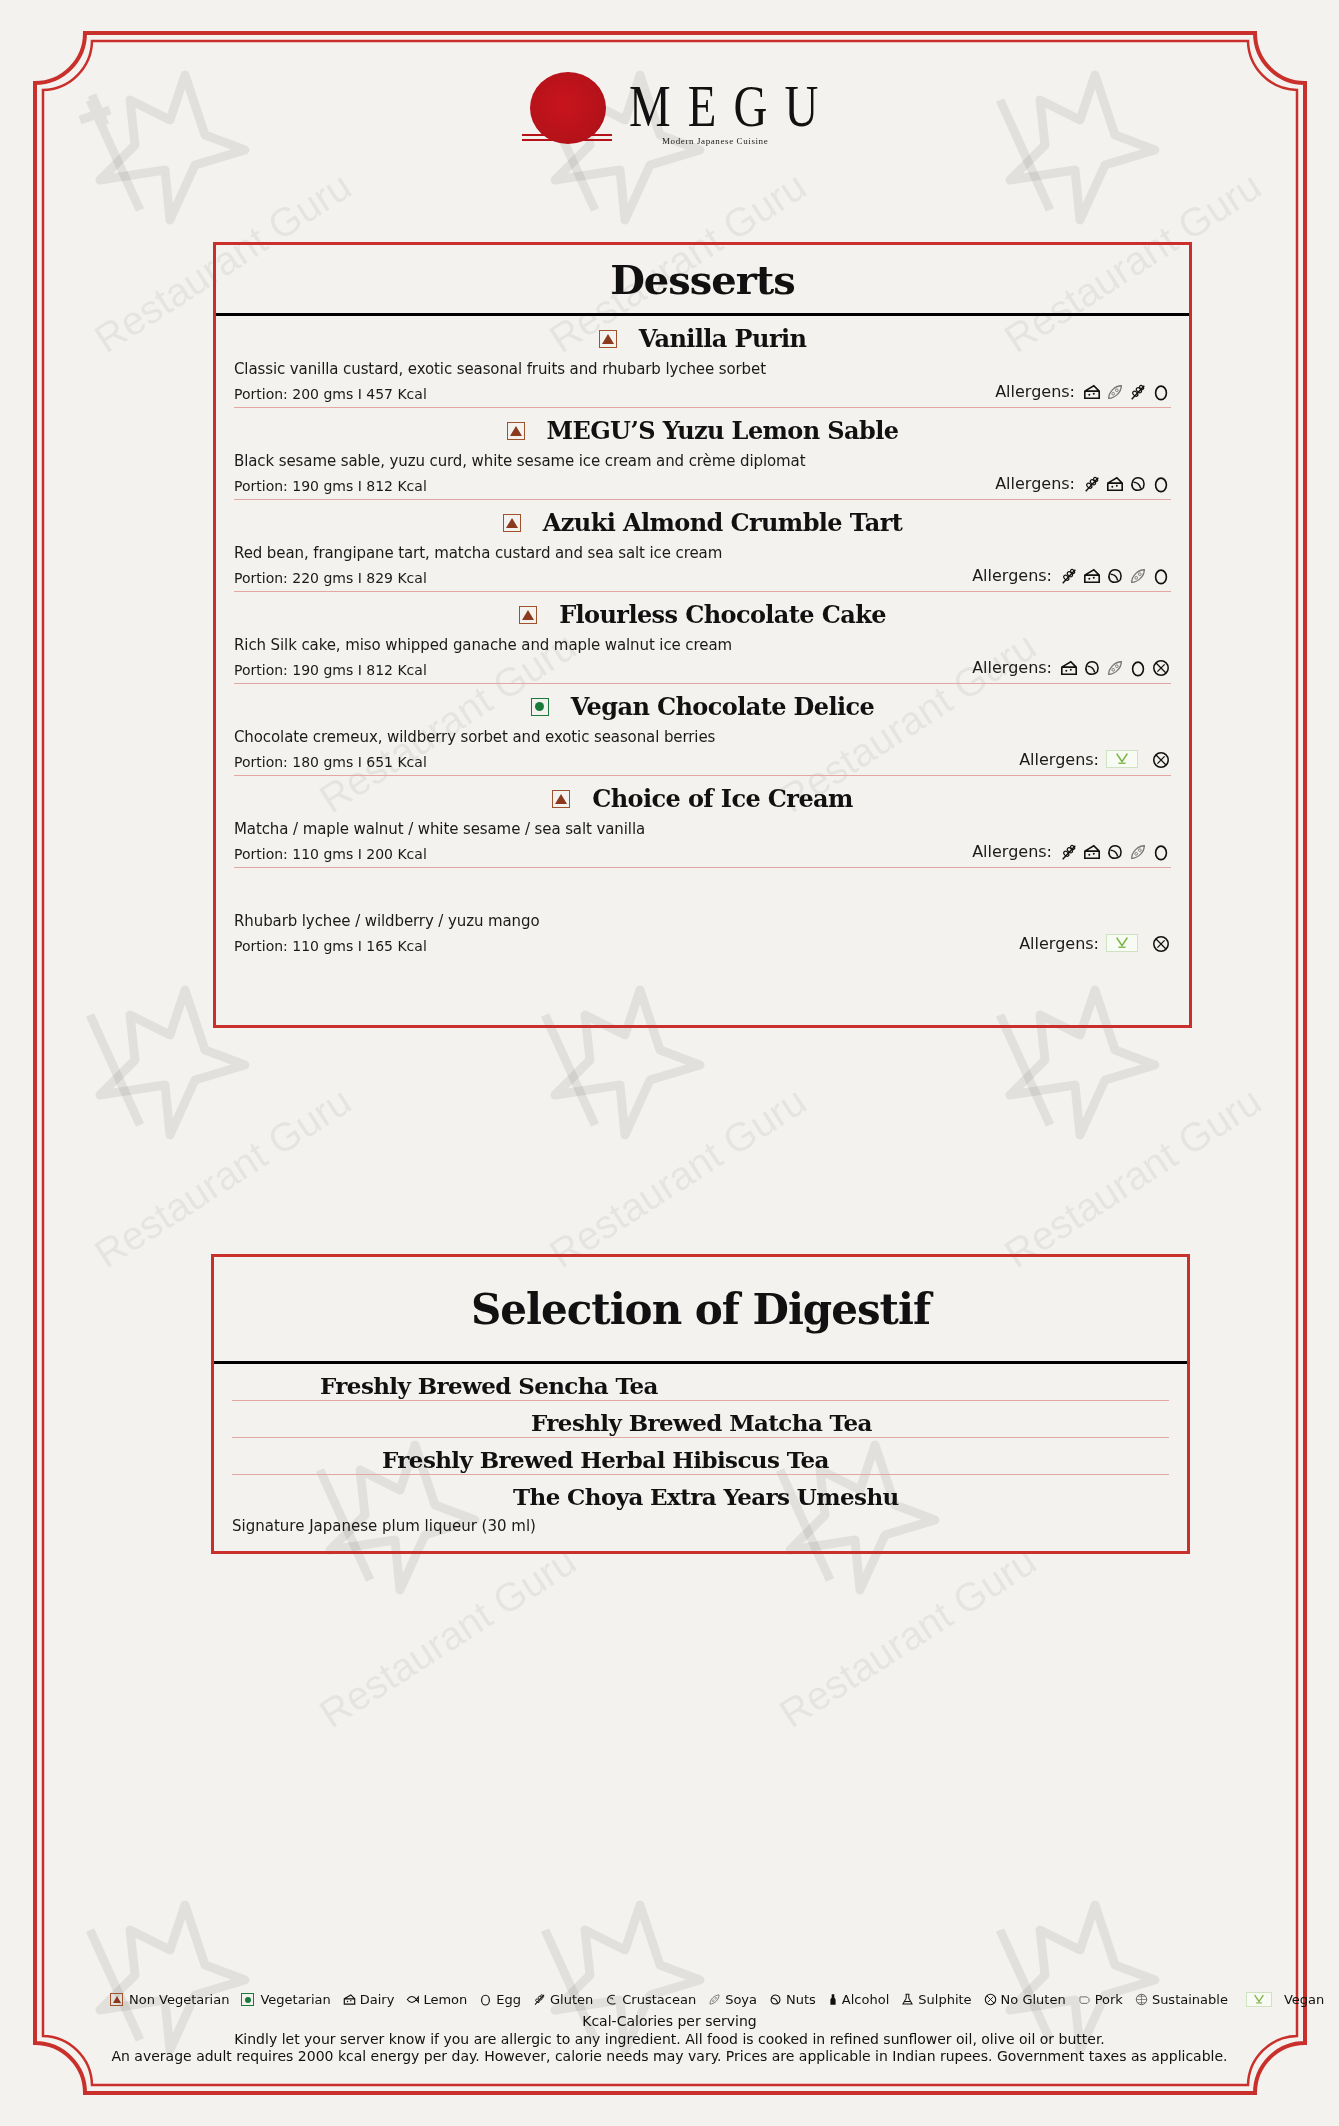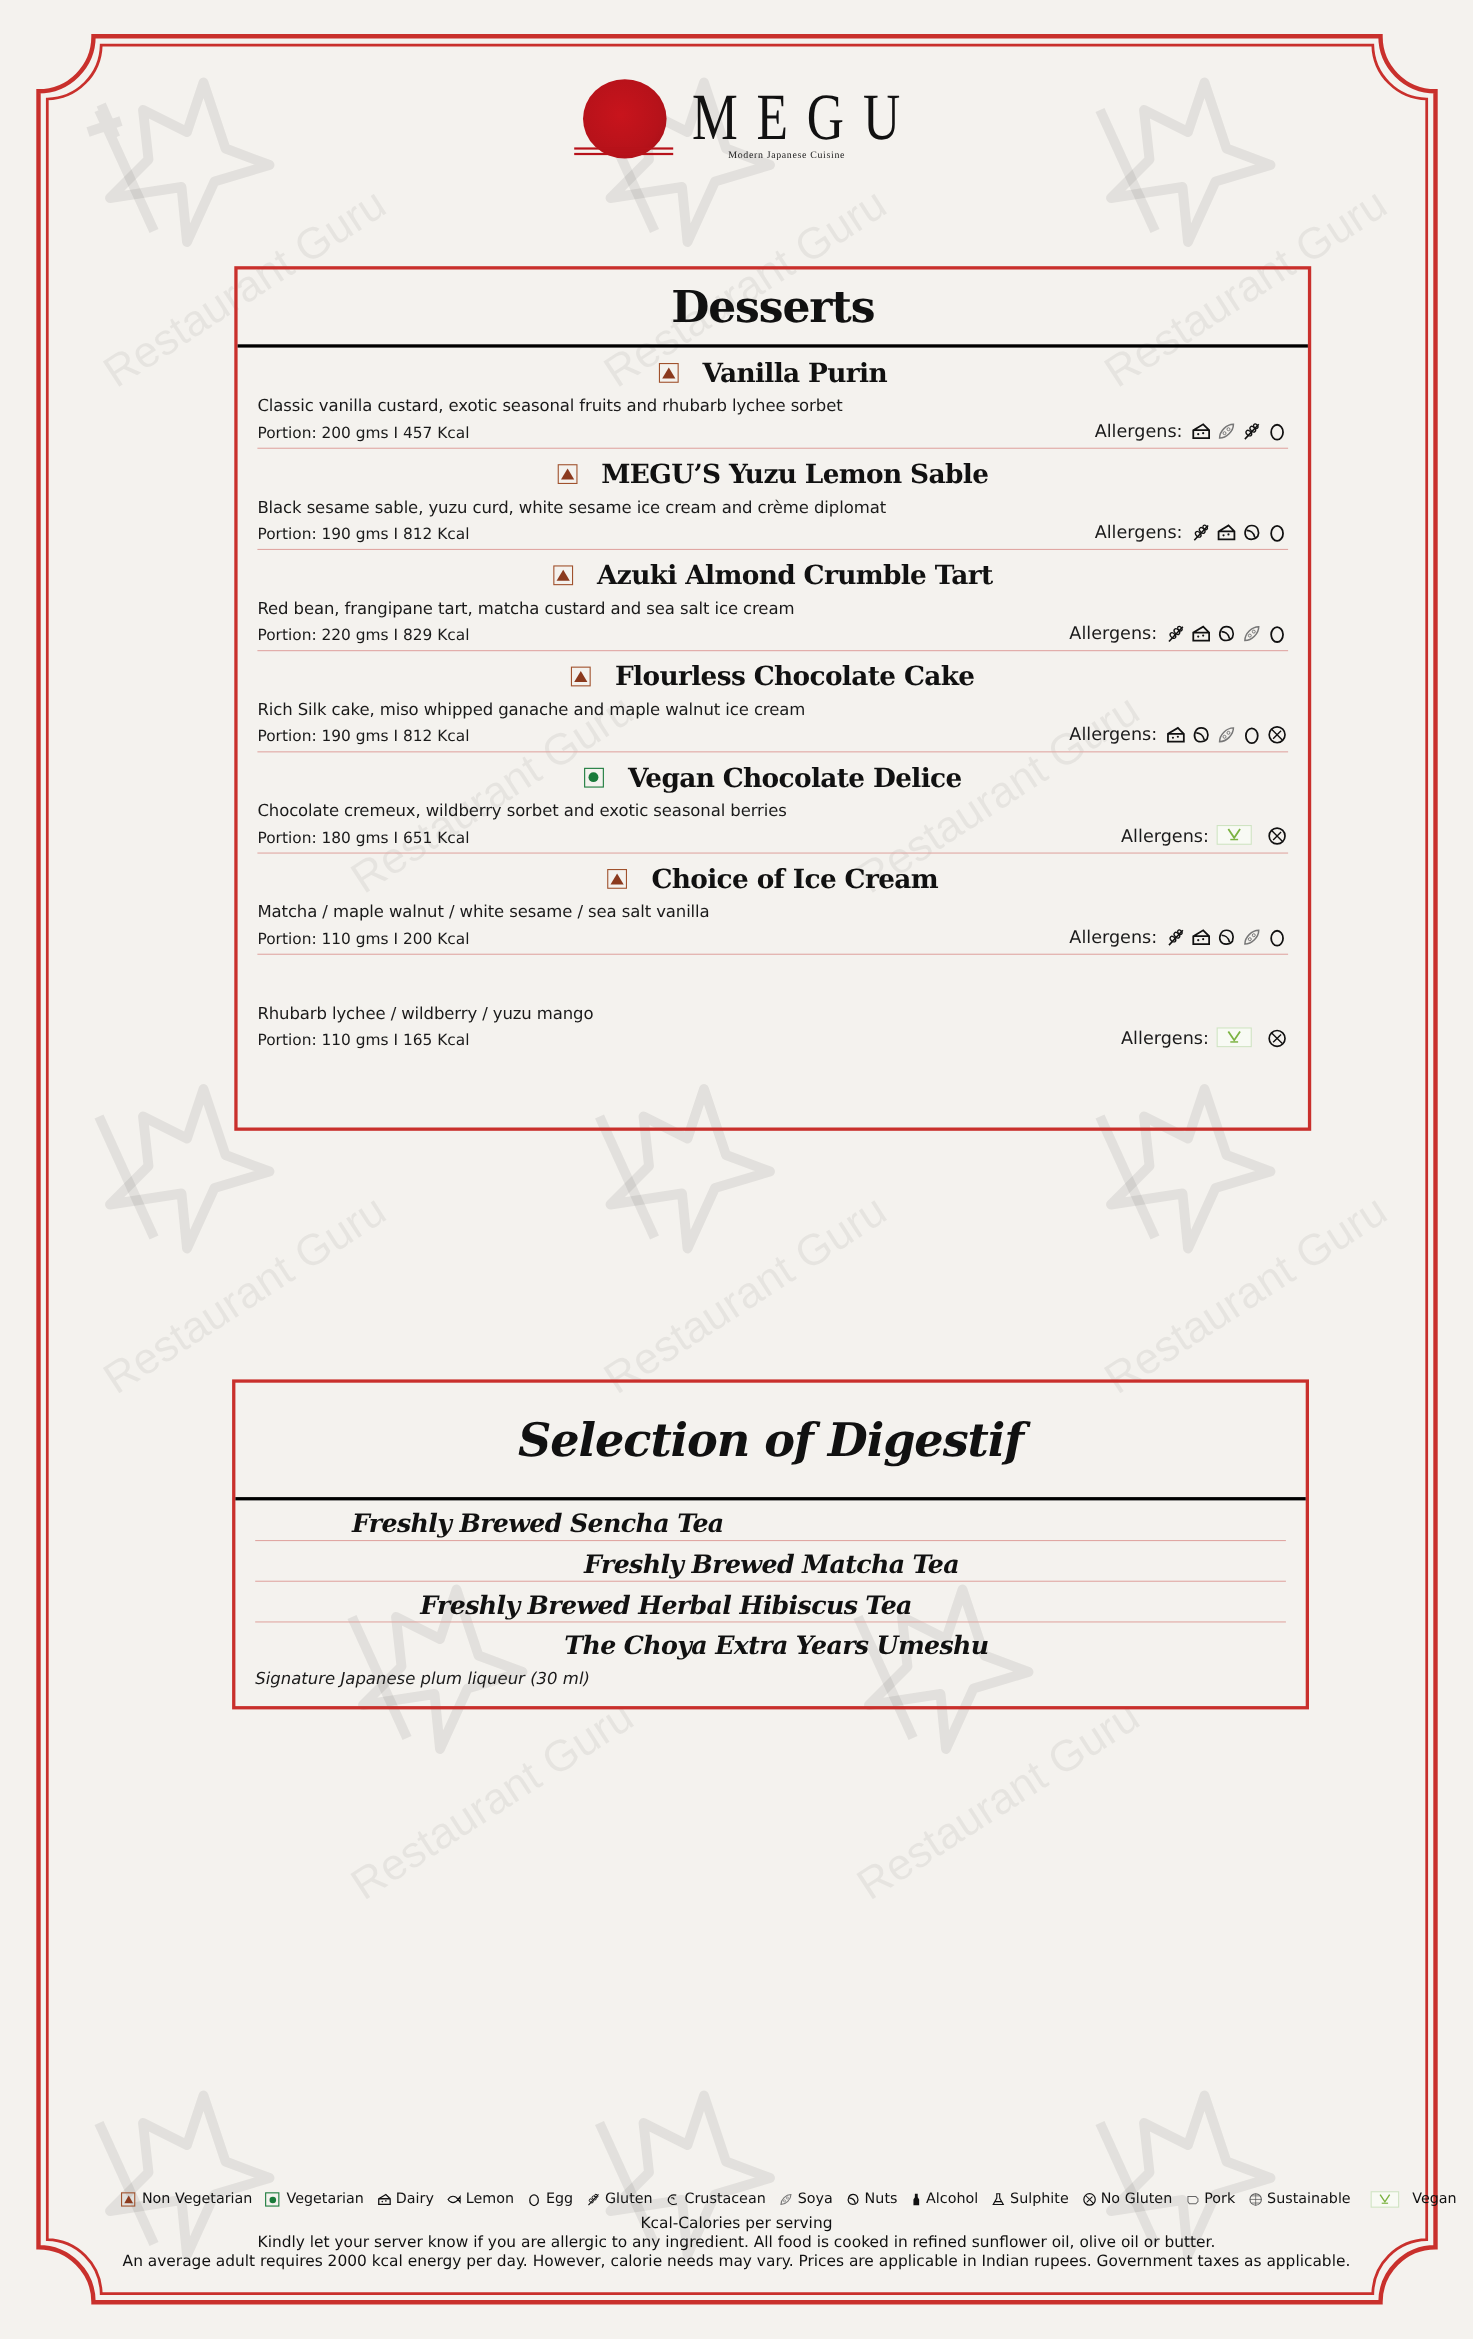--- a/index.html
+++ b/index.html
@@ -70,21 +70,21 @@
   .item-allergens {
     position: absolute; top: 66px; right: 0; font-size: 16px; display: flex; gap: 3px;
   }
   .allergen-label { margin-right: 4px; }
   .al { display: inline-flex; width: 20px; height: 20px; align-items: center; justify-content: center; }
   .al svg { width: 18px; height: 18px; }
   .vegan-badge {
     width: 32px; height: 18px; border: 1px solid #cfe3c2; background: #f8faf4; display: inline-flex; align-items: center; justify-content: center; margin-right: 10px;
   }
   
-  .digestif { left: 211px; top: 1254px; width: 979px; height: 300px; font-style: italic; }
+  .digestif { left: 211px; top: 1254px; width: 979px; height: 300px; }
   .digestif .panel-head { height: 107px; }
   .digestif .panel-title { font-size: 42px; }
   .drink { position: relative; margin: 0 18px; height: 37px; border-bottom: 1.5px solid #e0a7a3; }
   .drink-name {
     position: absolute; top: 8px; font-family: "DejaVu Serif", serif; font-weight: bold; font-size: 23px; color: #111; letter-spacing: -0.6px; white-space: nowrap;
   }
   .drink.last { border-bottom: none; }
   .drink-desc { position: absolute; top: 42px; left: 0; font-size: 15px; white-space: nowrap; }
   
   .legend {

